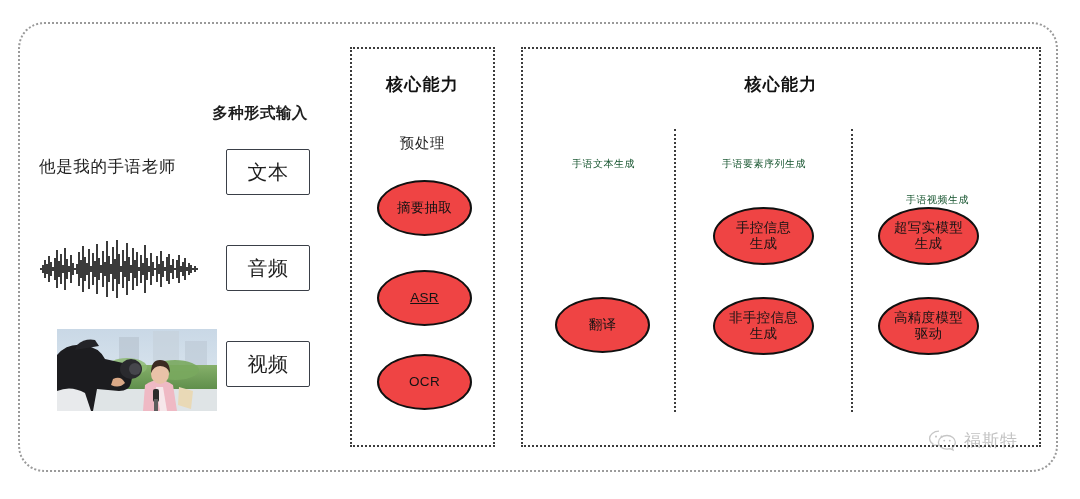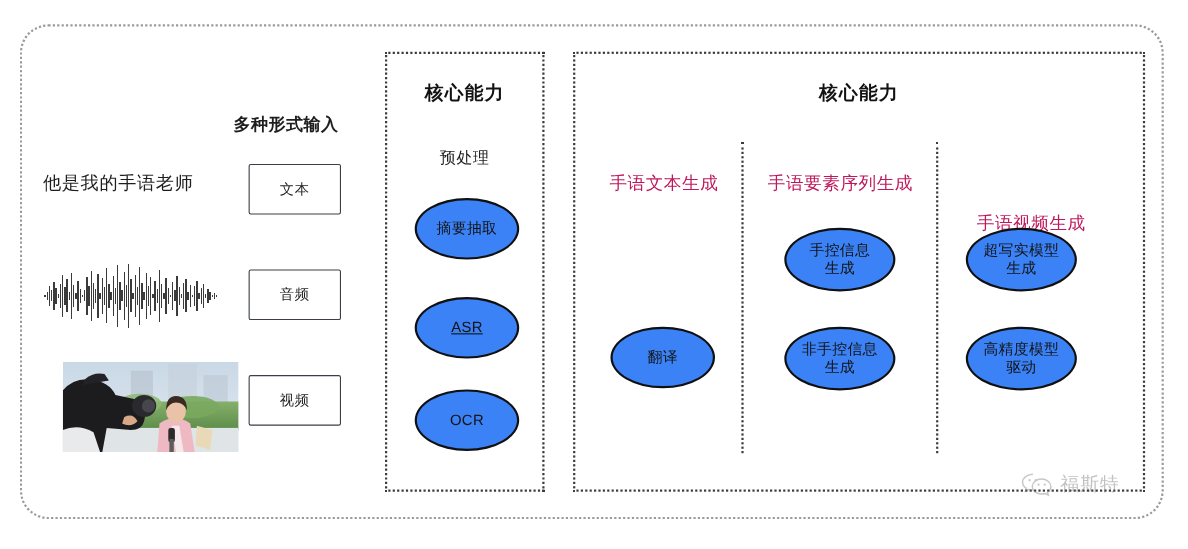--- a/index.html
+++ b/index.html
@@ -92,21 +92,21 @@
     left: 196px;
     width: 84px;
     height: 46px;
     box-sizing: border-box;
     border: 1.6px solid #3a3f47;
     border-radius: 2px;
     background: #ffffff;
     display: flex;
     align-items: center;
     justify-content: center;
-    font-size: 13px;
+    font-size: 20px;
     color: #1e1e1e;
     letter-spacing: 0.6px;
   }
   .modality-box.m0 { top: 59px; }
   .modality-box.m1 { top: 155px; }
   .modality-box.m2 { top: 251px; }
 
   
   .panel {
     position: absolute;
@@ -161,36 +161,36 @@
     width: 0;
     height: 283px;
     border-left: 2px dotted #3c3c3c;
   }
   .col-divider.d0 { left: 151px; }
   .col-divider.d1 { left: 328px; }
 
   .core-col-head {
     position: absolute;
     top: 108px;
-    font-size: 16px;
-    text-align: center;
-    color: #be185d;
+    font-size: 10px;
+    text-align: center;
+    color: #14532d;
     letter-spacing: 0.5px;
   }
   .core-col-head.c0 { left: 8px;   width: 145px; }
   .core-col-head.c1 { left: 155px; width: 172px; }
   .core-col-head.c2 { left: 332px; width: 165px; margin-top: 36px; }
 
   
   .node {
     position: absolute;
     box-sizing: border-box;
     border: 2.4px solid #101010;
     border-radius: 50%;
-    background: #3b82f6;
+    background: #ef4444;
     display: flex;
     align-items: center;
     justify-content: center;
     text-align: center;
     font-size: 13.5px;
     line-height: 1.22;
     color: #131313;
     letter-spacing: 0.3px;
   }
   .node.wide  { width: 95px;  height: 56px; }
@@ -208,21 +208,21 @@
   .panel-core .node.col0 { left: 32px; }
   .panel-core .node.col1 { left: 190px; }
   .panel-core .node.col2 { left: 355px; }
 
   
   .watermark {
     position: absolute;
     left: 928px;
     top: 428px;
     display: flex;
-    align-items: flex-start;
+    align-items: flex-end;
     gap: 6px;
     opacity: 0.42;
   }
   .wm-icon { width: 30px; height: 24px; display: block; }
   .wm-text {
     font-size: 17px;
     color: #6e6e6e;
     letter-spacing: 1px;
     font-family: "DejaVu Sans", sans-serif;
   }

